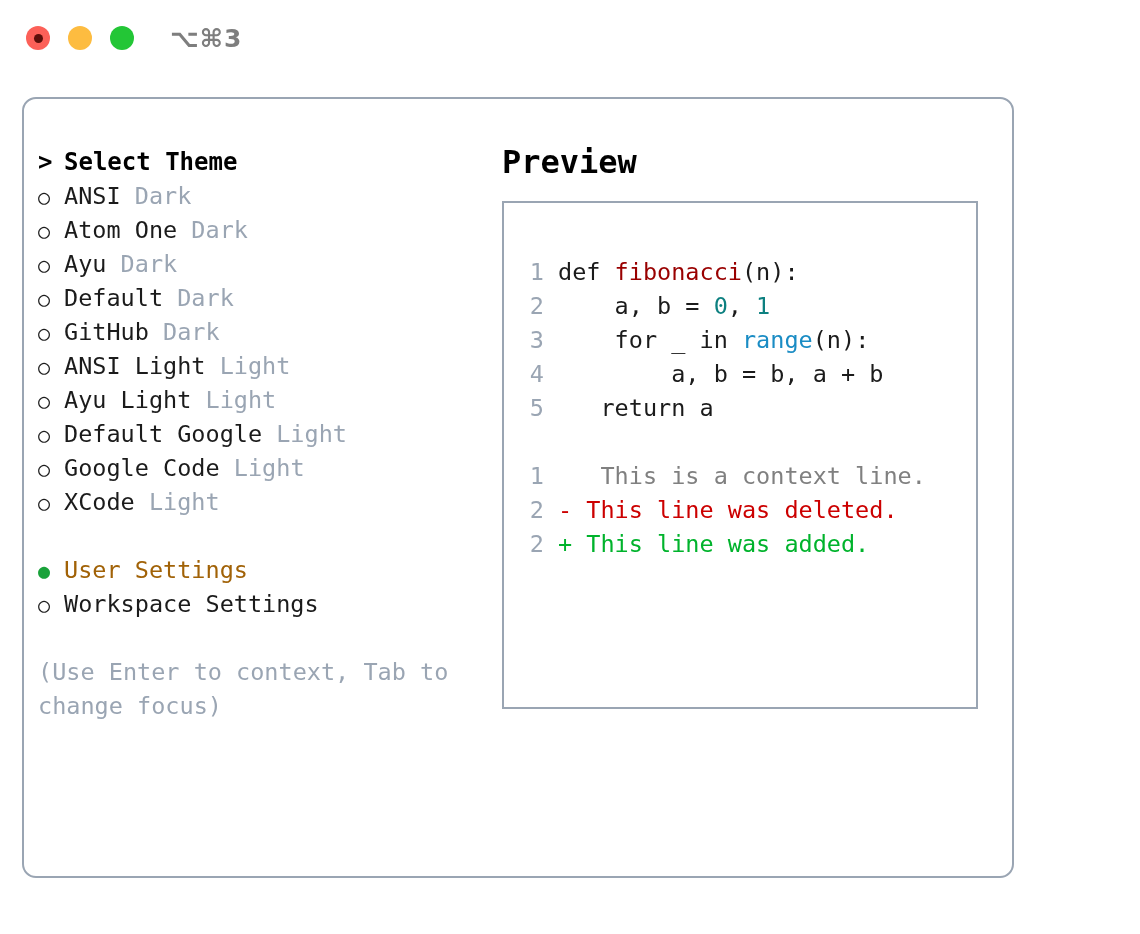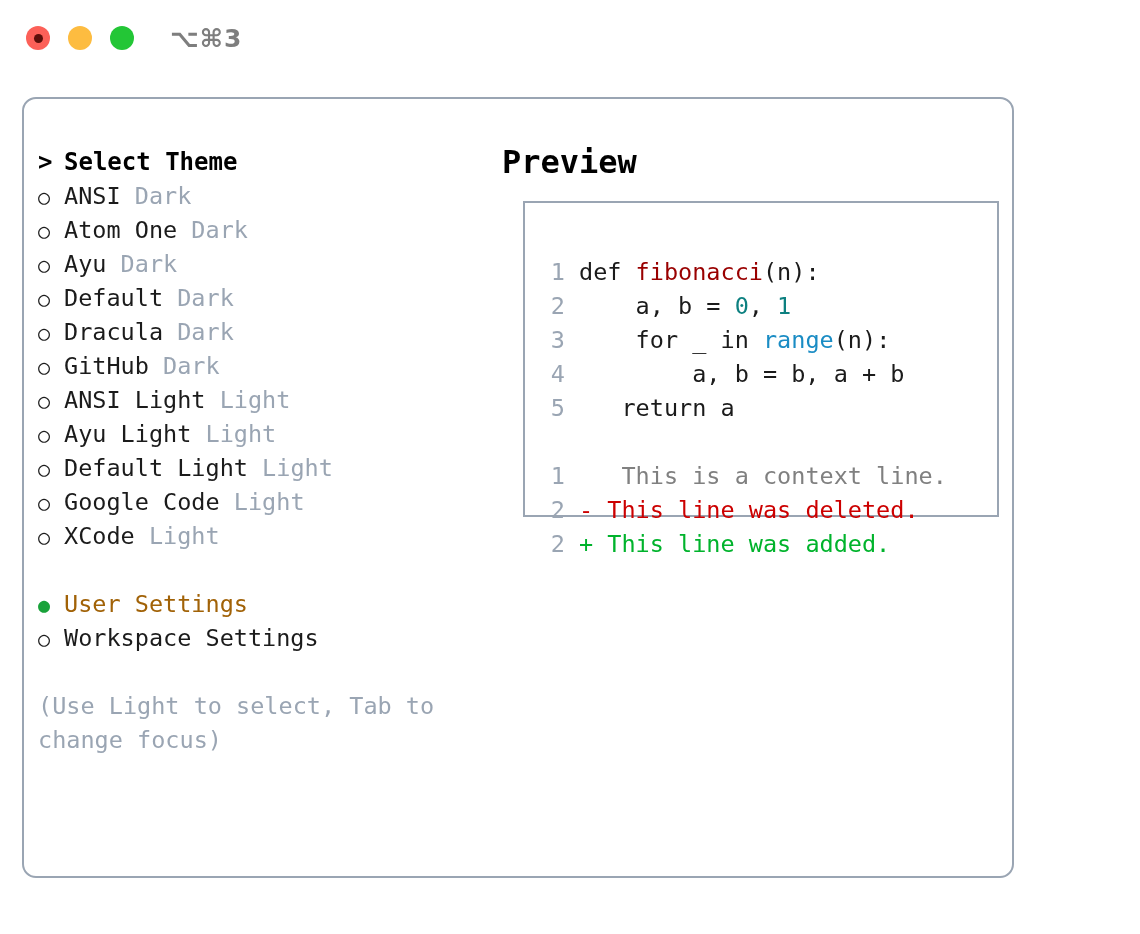--- a/index.html
+++ b/index.html
@@ -140,26 +140,25 @@
     font-size: 32px;
     font-weight: 700;
     color: #000000;
     line-height: 34px;
     white-space: pre;
   }
 
   .preview-box {
     margin-top: 22px;
     width: 476px;
-    height: 316px;
+    height: 508px;
     border: 2px solid #9aa5b3;
     box-sizing: border-box;
     background: #ffffff;
     position: relative;
-    margin-left: 21px;
   }
 
   .code {
     position: absolute;
     left: 20px; top: 52px;
     font-size: 23.5px;
     line-height: 34px;
     white-space: pre;
   }
   .code .row { height: 34px; white-space: pre; }
@@ -198,40 +197,39 @@
 
     <div class="left-col">
 
       <div class="line header-line"><span class="marker">&gt;</span><span>Select Theme</span></div>
 
       <div id="theme-list">
           <div class="line"><span class="marker bullet-empty"></span><span class="theme-name">ANSI</span><span class="theme-kind"> Dark</span></div>
           <div class="line"><span class="marker bullet-empty"></span><span class="theme-name">Atom One</span><span class="theme-kind"> Dark</span></div>
           <div class="line"><span class="marker bullet-empty"></span><span class="theme-name">Ayu</span><span class="theme-kind"> Dark</span></div>
           <div class="line"><span class="marker bullet-empty"></span><span class="theme-name">Default</span><span class="theme-kind"> Dark</span></div>
-          <div class="line"><span class="marker bullet-empty"></span><span class="theme-name">Dracula</span><span class="theme-kind"> Dark</span></div>
           <div class="line"><span class="marker bullet-empty"></span><span class="theme-name">GitHub</span><span class="theme-kind"> Dark</span></div>
           <div class="line"><span class="marker bullet-empty"></span><span class="theme-name">ANSI Light</span><span class="theme-kind"> Light</span></div>
           <div class="line"><span class="marker bullet-empty"></span><span class="theme-name">Ayu Light</span><span class="theme-kind"> Light</span></div>
-          <div class="line"><span class="marker bullet-empty"></span><span class="theme-name">Default Light</span><span class="theme-kind"> Light</span></div>
+          <div class="line"><span class="marker bullet-empty"></span><span class="theme-name">Default Google</span><span class="theme-kind"> Light</span></div>
           <div class="line"><span class="marker bullet-empty"></span><span class="theme-name">Google Code</span><span class="theme-kind"> Light</span></div>
           <div class="line"><span class="marker bullet-empty"></span><span class="theme-name">XCode</span><span class="theme-kind"> Light</span></div>
         </div>
 
       <div class="spacer"></div>
 
 
       <div id="apply-list">
           <div class="line"><span class="marker bullet-filled"></span><span class="apply-sel">User Settings</span></div>
           <div class="line"><span class="marker bullet-empty"></span><span class="apply-unsel">Workspace Settings</span></div>
         </div>
 
       <div class="spacer"></div>
 
-      <div class="hint">(Use Light to select, Tab to</div>
+      <div class="hint">(Use Enter to context, Tab to</div>
       <div class="hint">change focus)</div>
     </div>
 
     <div class="right-col">
       <div class="preview-label">Preview</div>
 
       <div class="preview-box">
         <div class="code" id="code-block"><div class="row"><span class="lno">1</span><span class="gutter"></span><span class="tok-plain">def </span><span class="tok-func">fibonacci</span><span class="tok-plain">(n):</span></div><div class="row"><span class="lno">2</span><span class="gutter"></span><span class="tok-plain">    a, b = </span><span class="tok-num">0</span><span class="tok-plain">, </span><span class="tok-num">1</span></div><div class="row"><span class="lno">3</span><span class="gutter"></span><span class="tok-plain">    for _ in </span><span class="tok-builtin">range</span><span class="tok-plain">(n):</span></div><div class="row"><span class="lno">4</span><span class="gutter"></span><span class="tok-plain">        a, b = b, a + b</span></div><div class="row"><span class="lno">5</span><span class="gutter"></span><span class="tok-plain">   return a</span></div><div class="row">&nbsp;</div><div class="row"><span class="lno">1</span><span class="gutter"></span><span class="diff-ctx"> </span><span class="diff-ctx">  This is a context line.</span></div><div class="row"><span class="lno">2</span><span class="gutter"></span><span class="diff-del">-</span><span class="diff-del"> This line was deleted.</span></div><div class="row"><span class="lno">2</span><span class="gutter"></span><span class="diff-add">+</span><span class="diff-add"> This line was added.</span></div></div>
       </div>
     </div>

